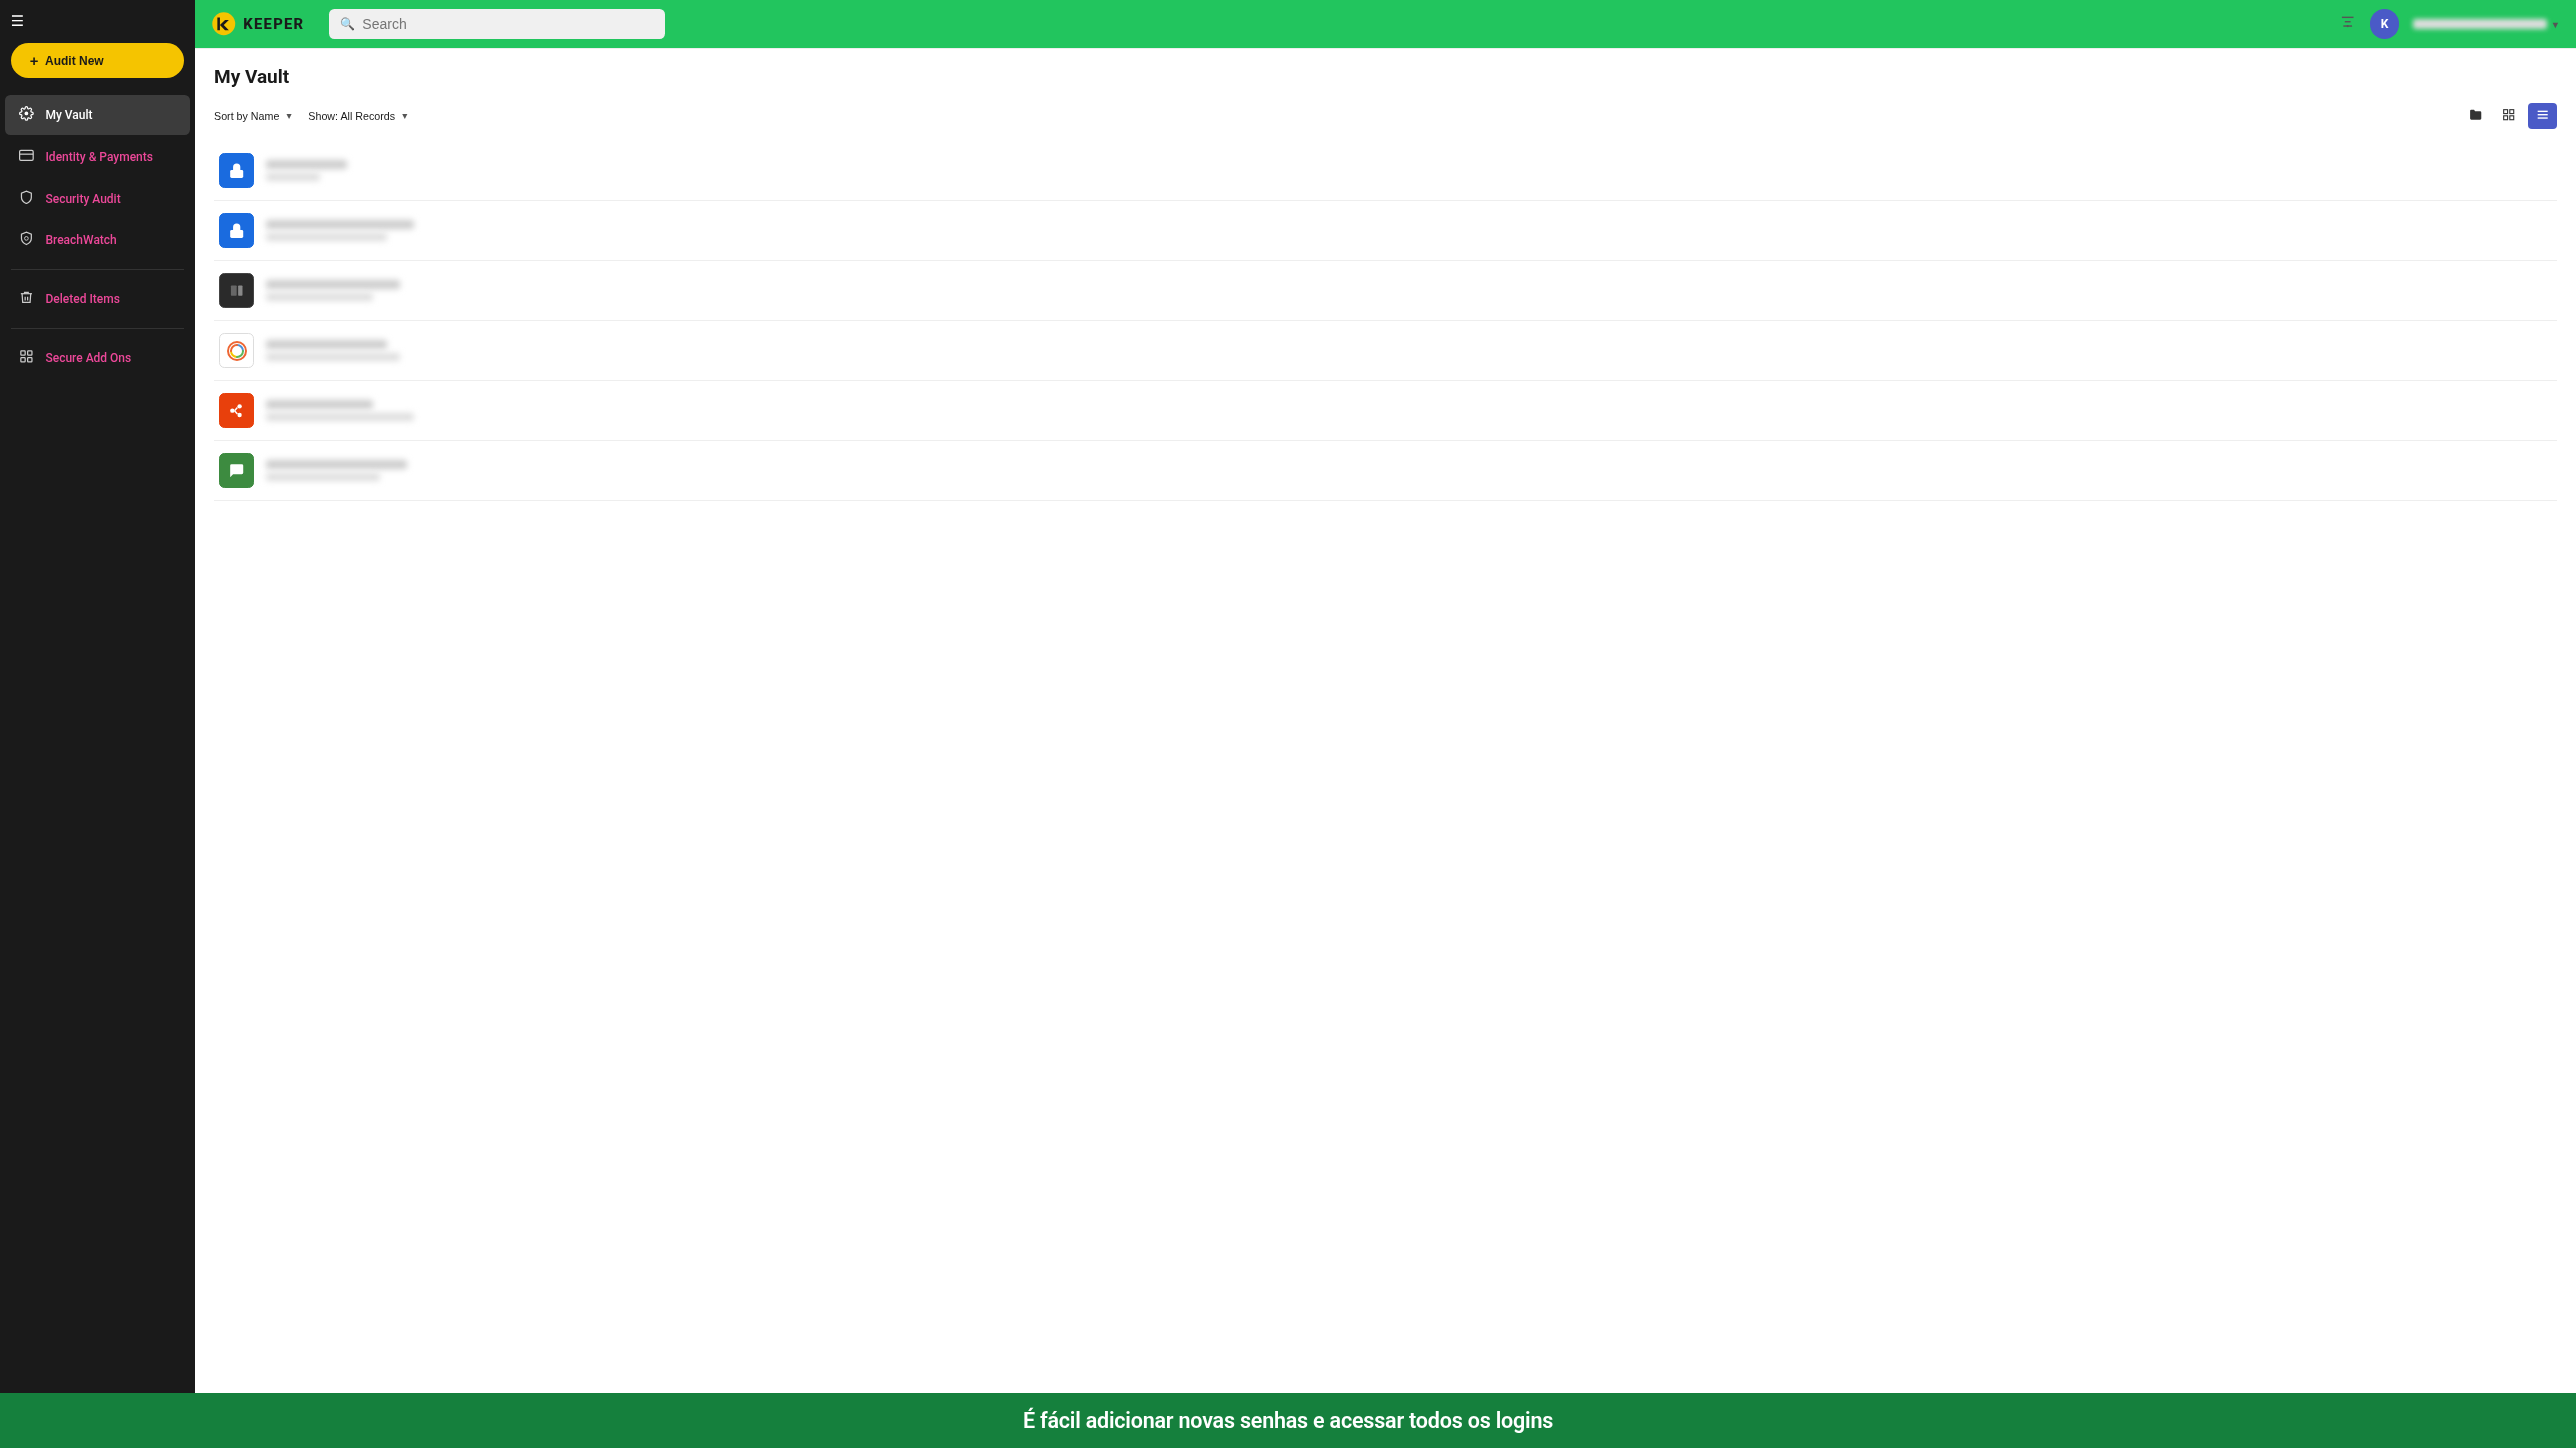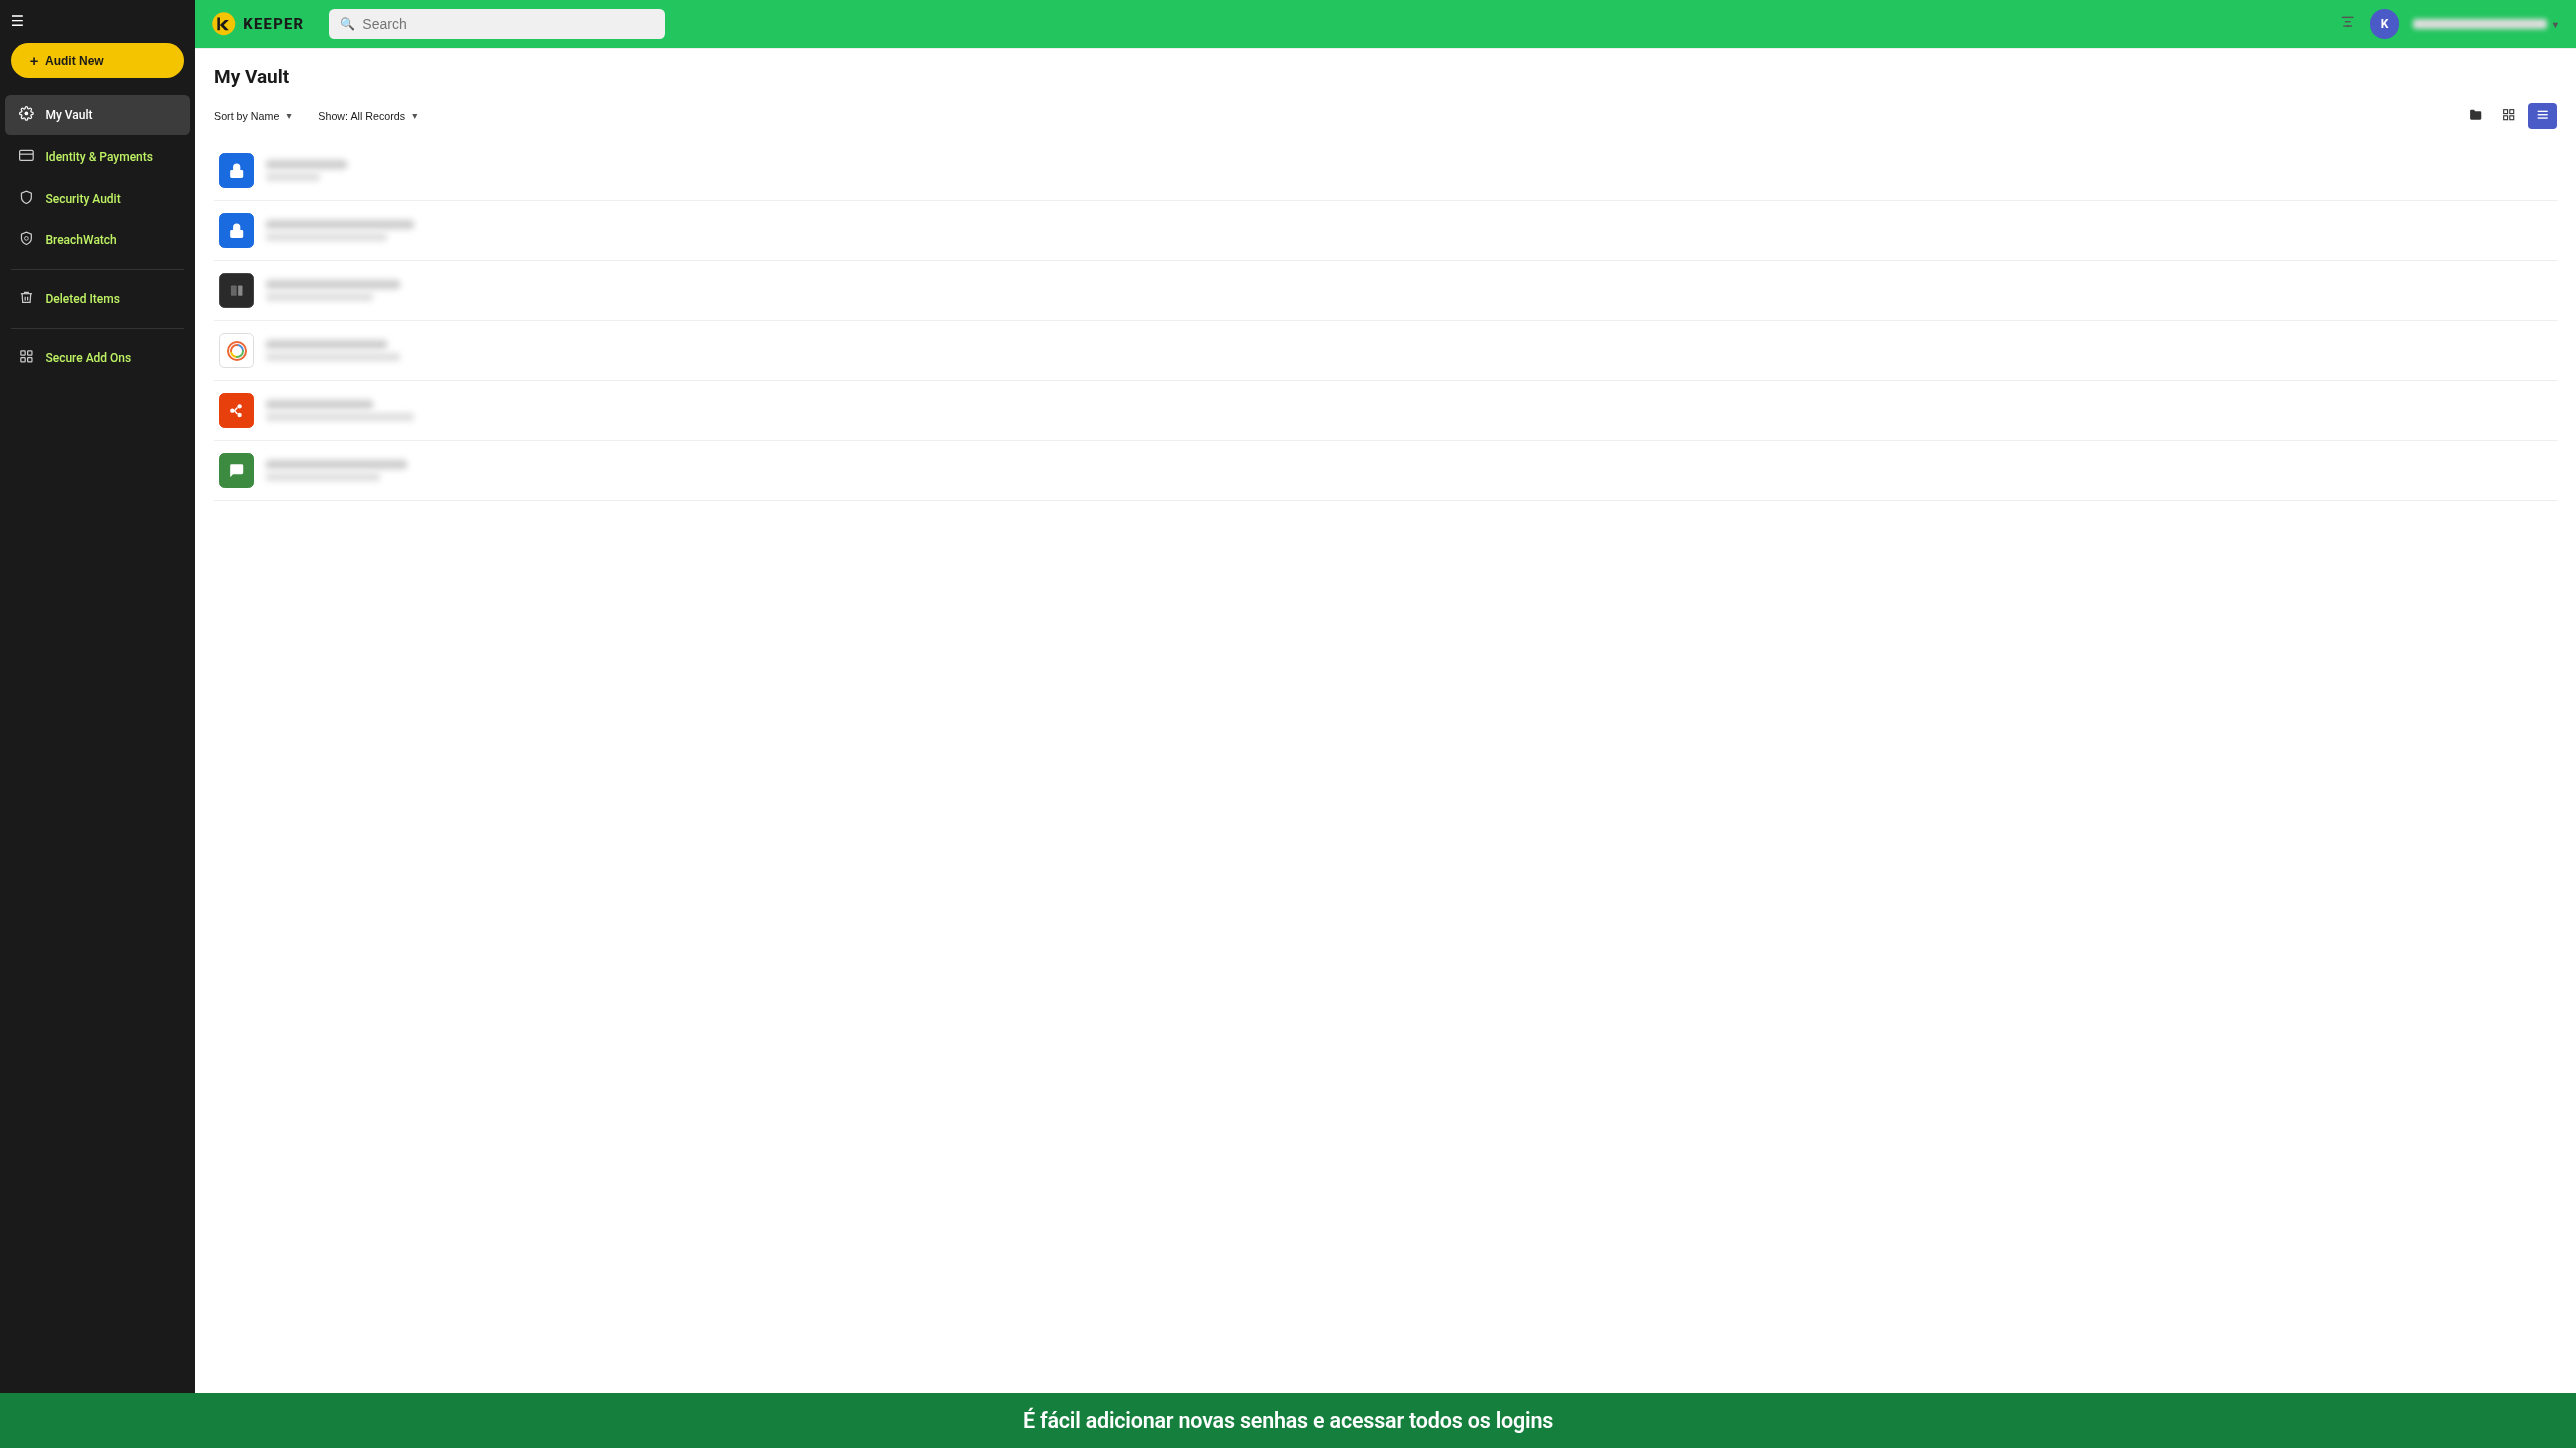--- a/index.html
+++ b/index.html
@@ -54,21 +54,21 @@
 
     .sidebar-nav { display: flex; flex-direction: column; flex: 1; }
 
     .nav-item {
       display: flex;
       align-items: center;
       gap: 10.7px;
       padding: 10.7px 13.4px;
       cursor: pointer;
       font-size: 12px;
-      color: #bef264;
+      color: #ec4899;
       border-radius: 5.4px;
       margin: 1.3px 5.4px;
       transition: background 0.15s;
     }
     .nav-item.active { background: rgba(255,255,255,0.15); color: #fff; }
 
     .nav-item .nav-icon { font-size: 13.4px; min-width: 16px; text-align: center; }
     .nav-item .nav-label { font-size: 12px; font-weight: 500; }
 
     .nav-divider { border: none; border-top: 0.7px solid #333; margin: 8px 10.7px; }
@@ -165,21 +165,21 @@
       margin-bottom: 14.8px;
     }
 
     .toolbar {
       display: flex;
       align-items: center;
       gap: 10.7px;
       margin-bottom: 12px;
     }
 
-    .toolbar-left { display: flex; gap: 25px; flex: 1; }
+    .toolbar-left { display: flex; gap: 15px; flex: 1; }
 
     .sort-btn, .show-btn {
       display: flex;
       align-items: center;
       gap: 5.4px;
       background: transparent;
       border: none;
       font-size: 10.7px;
       color: #1a1a1a;
       cursor: pointer;

